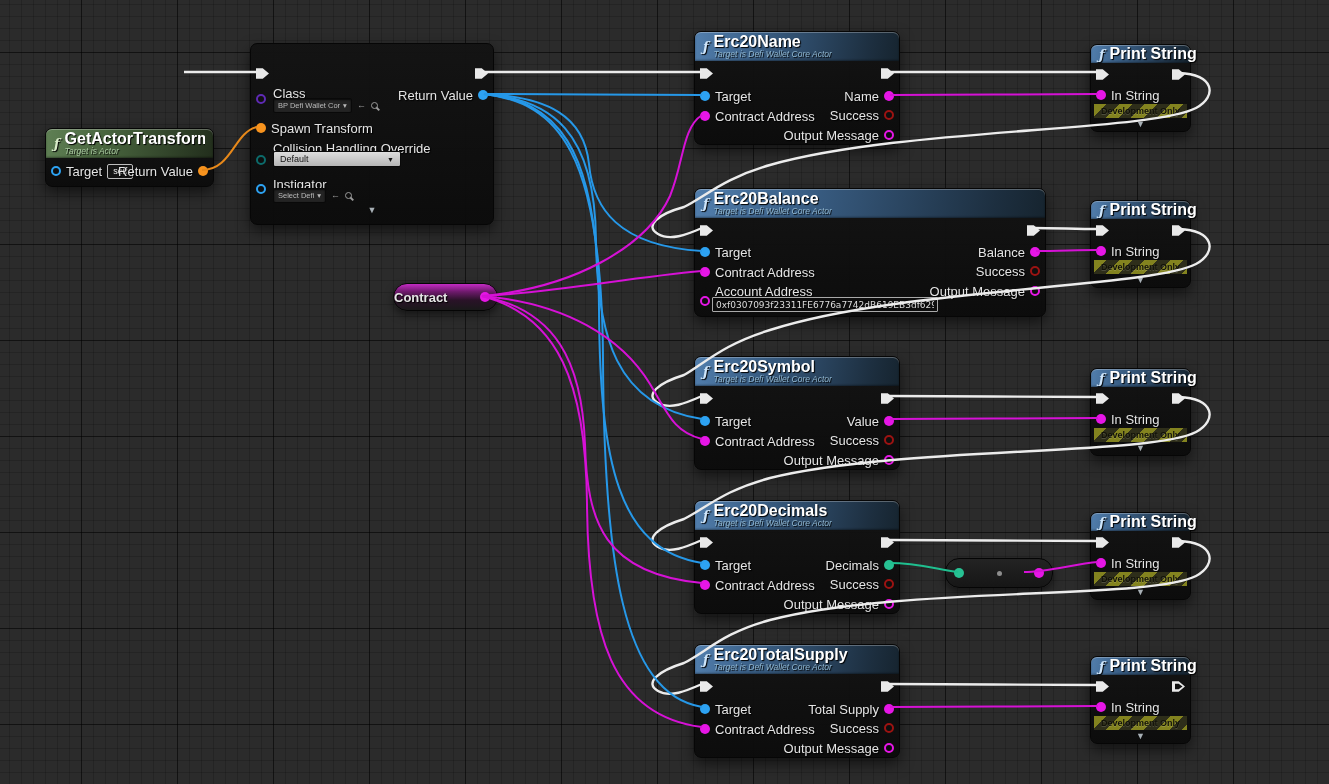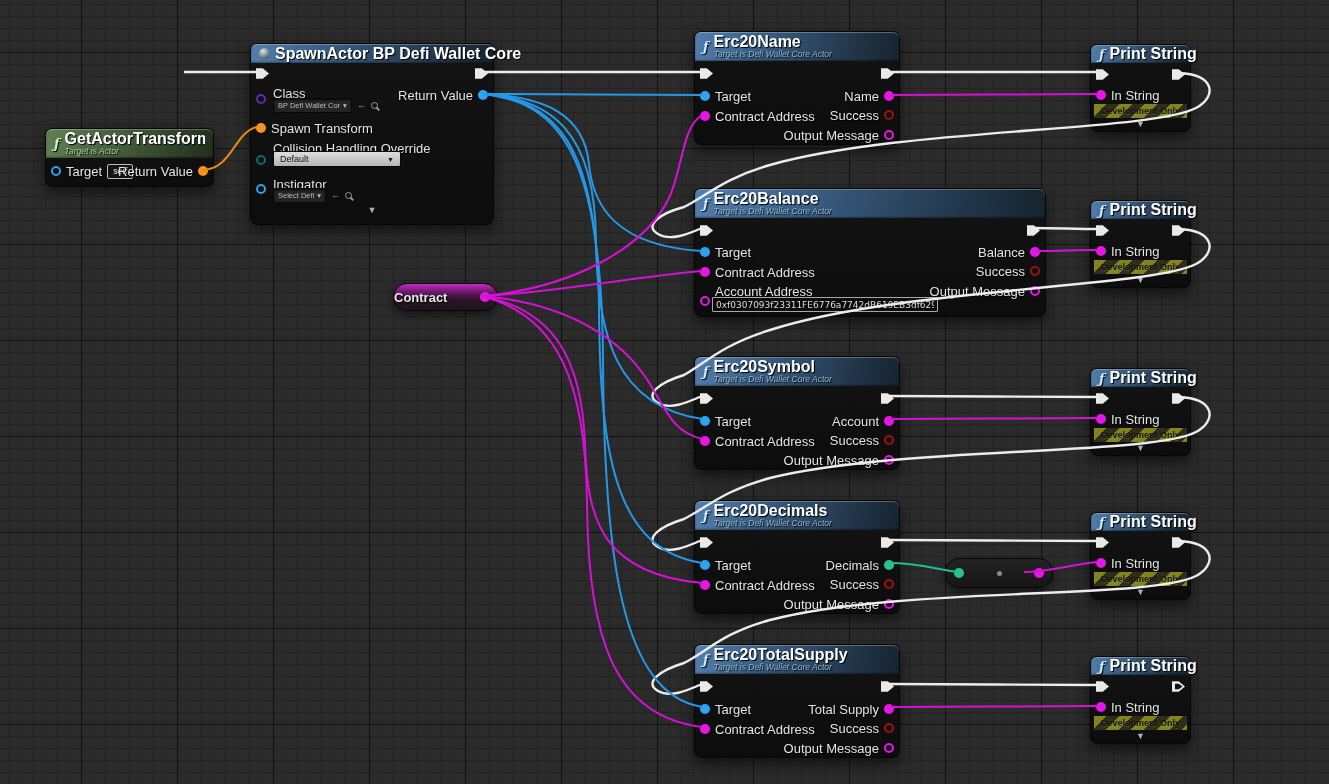--- a/index.html
+++ b/index.html
@@ -87,24 +87,20 @@
       <span class="lbl">Target</span>
       <span class="selfbox">self</span>
     </div>
     <div class="prow" style="right:5px;top:36px;">
       <span class="lbl">Return Value</span>
       <span class="pin f c-xform"></span>
     </div>
   </div>
 
   <div class="node" style="left:250px;top:43px;width:242px;height:180px;">
-    <div class="hdr hdr-fn" style="height:19px;">
-      <span class="sphere"></span>
-      <span class="title">SpawnActor BP Defi Wallet Core</span>
-    </div>
     <span class="epin" style="left:5px;top:23px;"></span>
     <span class="epin" style="right:5px;top:23px;"></span>
     <div class="prow" style="right:5px;top:45px;">
       <span class="lbl">Return Value</span>
       <span class="pin f c-obj"></span>
     </div>
     <div class="prow" style="left:22px;top:43px;">
       <span class="lbl">Class</span>
     </div>
     <span class="pin h c-class" style="position:absolute;left:5px;top:50px;"></span>
@@ -232,21 +228,21 @@
     <span class="epin" style="right:5px;top:35px;"></span>
     <div class="prow" style="left:5px;top:58px;">
       <span class="pin f c-obj"></span>
       <span class="lbl">Target</span>
     </div>
     <div class="prow" style="left:5px;top:78px;">
       <span class="pin f c-str"></span>
       <span class="lbl">Contract Address</span>
     </div>
     <div class="prow" style="right:5px;top:58px;">
-      <span class="lbl">Account</span>
+      <span class="lbl">Value</span>
       <span class="pin f c-str"></span>
     </div>
     <div class="prow" style="right:5px;top:77px;">
       <span class="lbl">Success</span>
       <span class="pin h c-bool"></span>
     </div>
     <div class="prow" style="right:5px;top:97px;">
       <span class="lbl">Output Message</span>
       <span class="pin h c-str"></span>
     </div>

